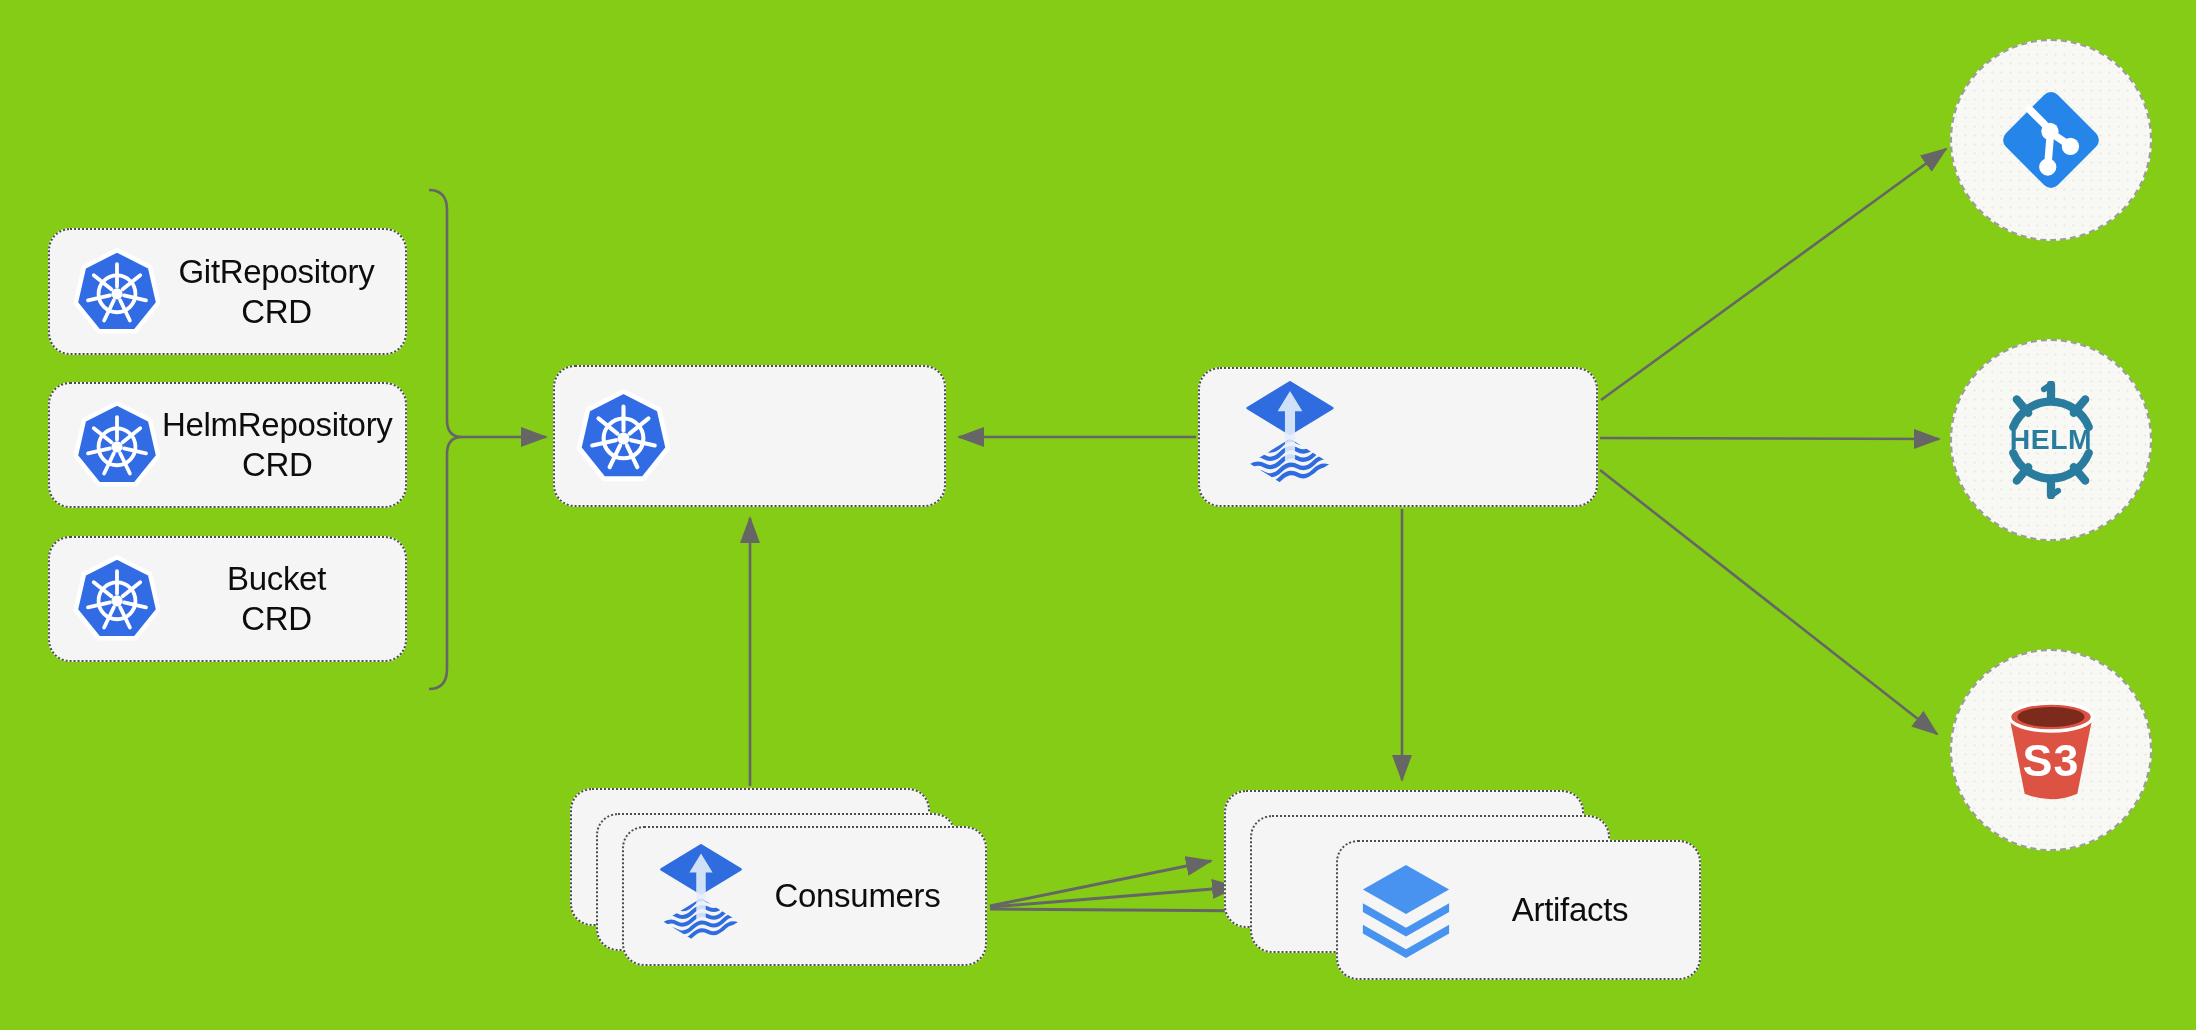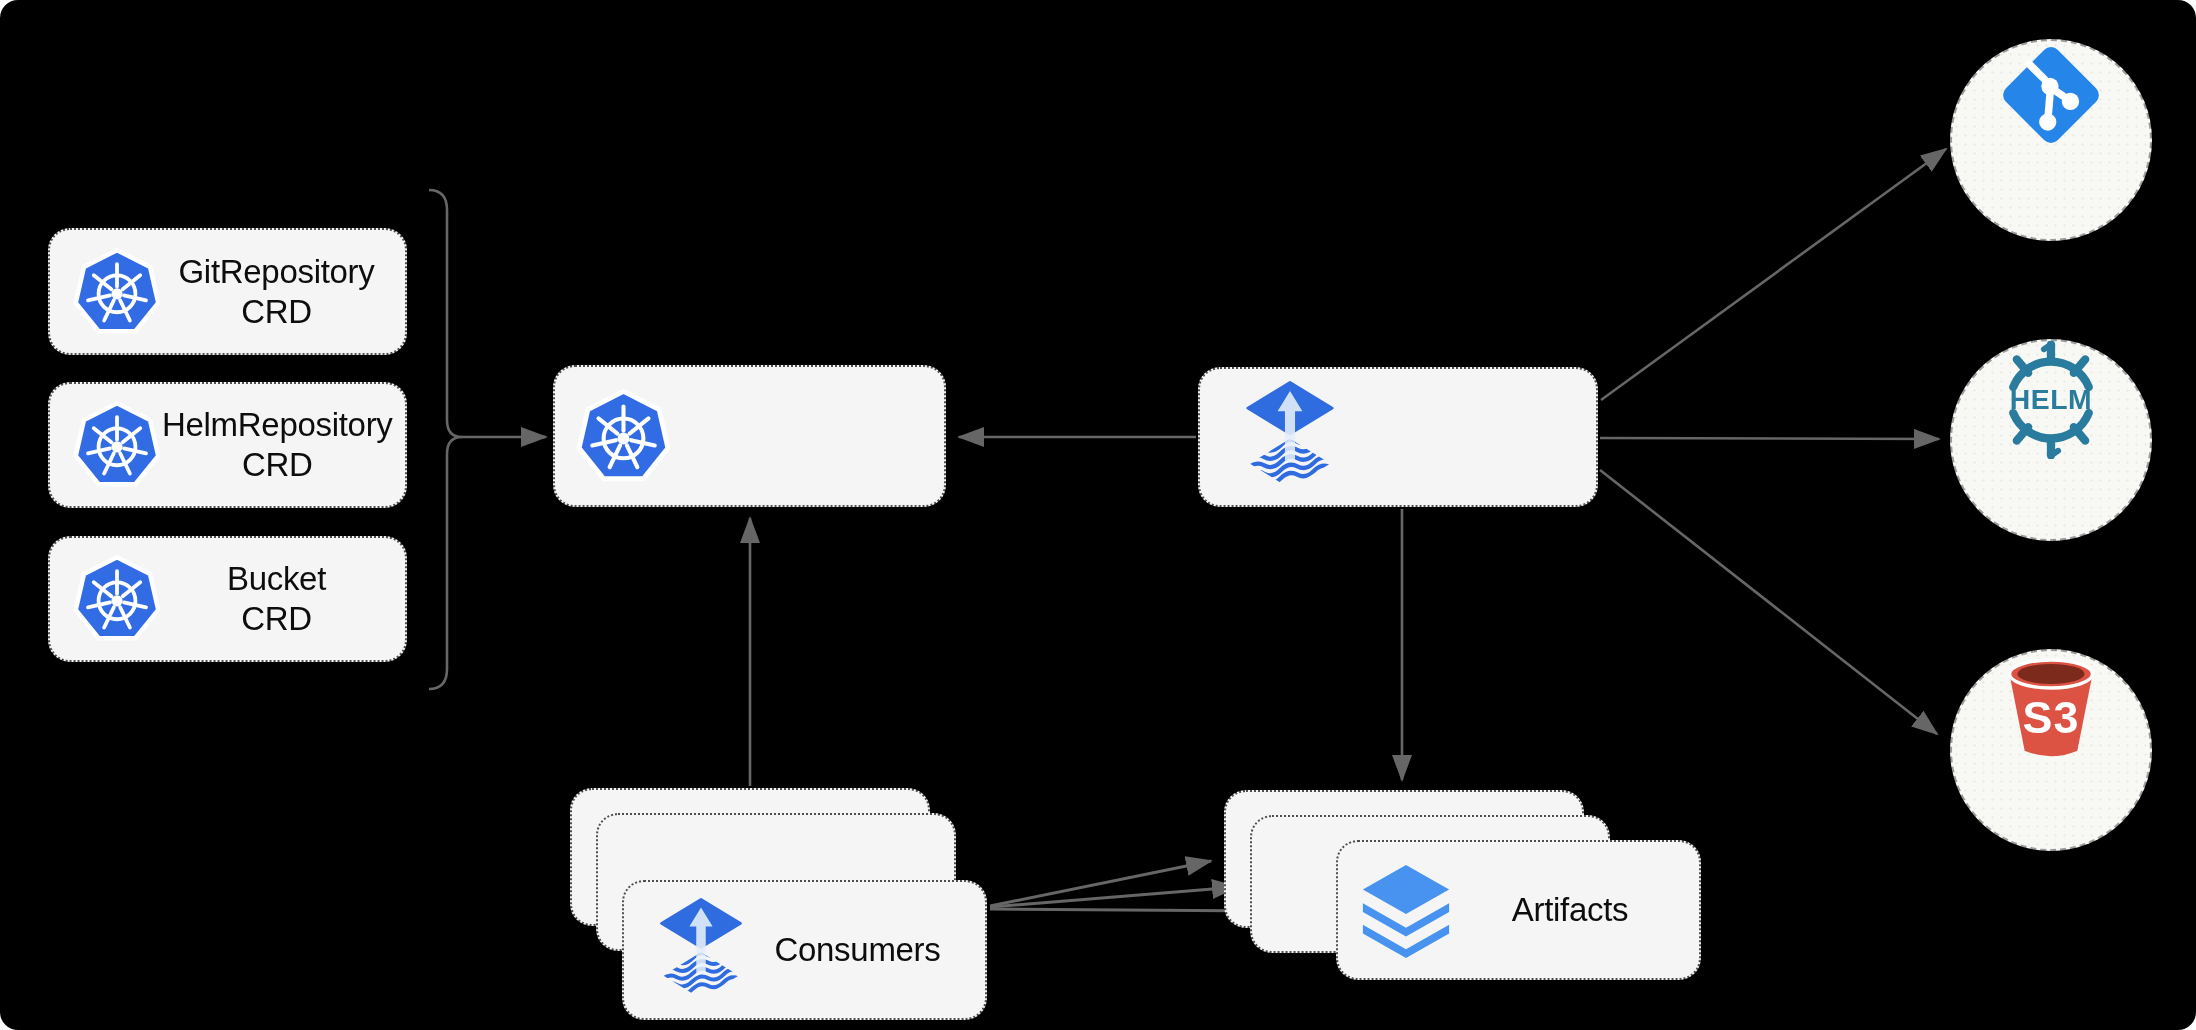--- a/index.html
+++ b/index.html
@@ -1,23 +1,22 @@
 <!DOCTYPE html>
 <html><head>
 <meta charset="utf-8">
 <style>
   html, body { margin: 0; padding: 0; background: #ffffff; }
   .canvas {
     position: relative;
     width: 2196px;
     height: 1030px;
-    background: #000000;
+    background: #84cc16;
     font-family: "Liberation Sans", sans-serif;
     overflow: hidden;
-    border-radius: 18px;
   }
   .connectors {
     position: absolute;
     left: 0; top: 0;
     width: 2196px; height: 1030px;
     pointer-events: none;
   }
   .node {
     position: absolute;
     box-sizing: border-box;
@@ -52,20 +51,21 @@
   .endpoint {
     position: absolute;
     box-sizing: border-box;
     width: 202px; height: 202px;
     border-radius: 50%;
     background-color: #F8F8F5;
     background-image: radial-gradient(#EDEDE6 1.1px, rgba(0,0,0,0) 1.2px);
     background-size: 9px 9px;
     border: 2.5px dashed #9C9C9C;
     display: flex;
+    align-items: center;
     justify-content: center;
   }
   svg { display: block; }
 </style>
 </head>
 <body>
 
 <div class="canvas">
 
   <svg width="0" height="0" style="position:absolute" aria-hidden="true">
@@ -217,21 +217,21 @@
       <svg width="92" height="112" color="#2F6CE0">
           <use href="#sym-flux"></use>
         </svg>
     </span>
     <div class="label">
     </div>
   </div>
 
   <div class="stack-layer" style="left:570px; top:788px; width:360px; height:138px"></div>
   <div class="stack-layer" style="left:596px; top:813px; width:360px; height:138px"></div>
-  <div class="node" style="left:622px; top:880px; width:365px; height:140px">
+  <div class="node" style="left:622px; top:826px; width:365px; height:140px">
     <span class="icon-wrap" style="margin-left:34px">
       <svg width="86" height="105" color="#2F6CE0">
           <use href="#sym-flux"></use>
         </svg>
     </span>
     <div class="label">Consumers</div>
   </div>
 
   <div class="stack-layer" style="left:1224px; top:790px; width:360px; height:138px"></div>
   <div class="stack-layer" style="left:1250px; top:815px; width:360px; height:138px"></div>

